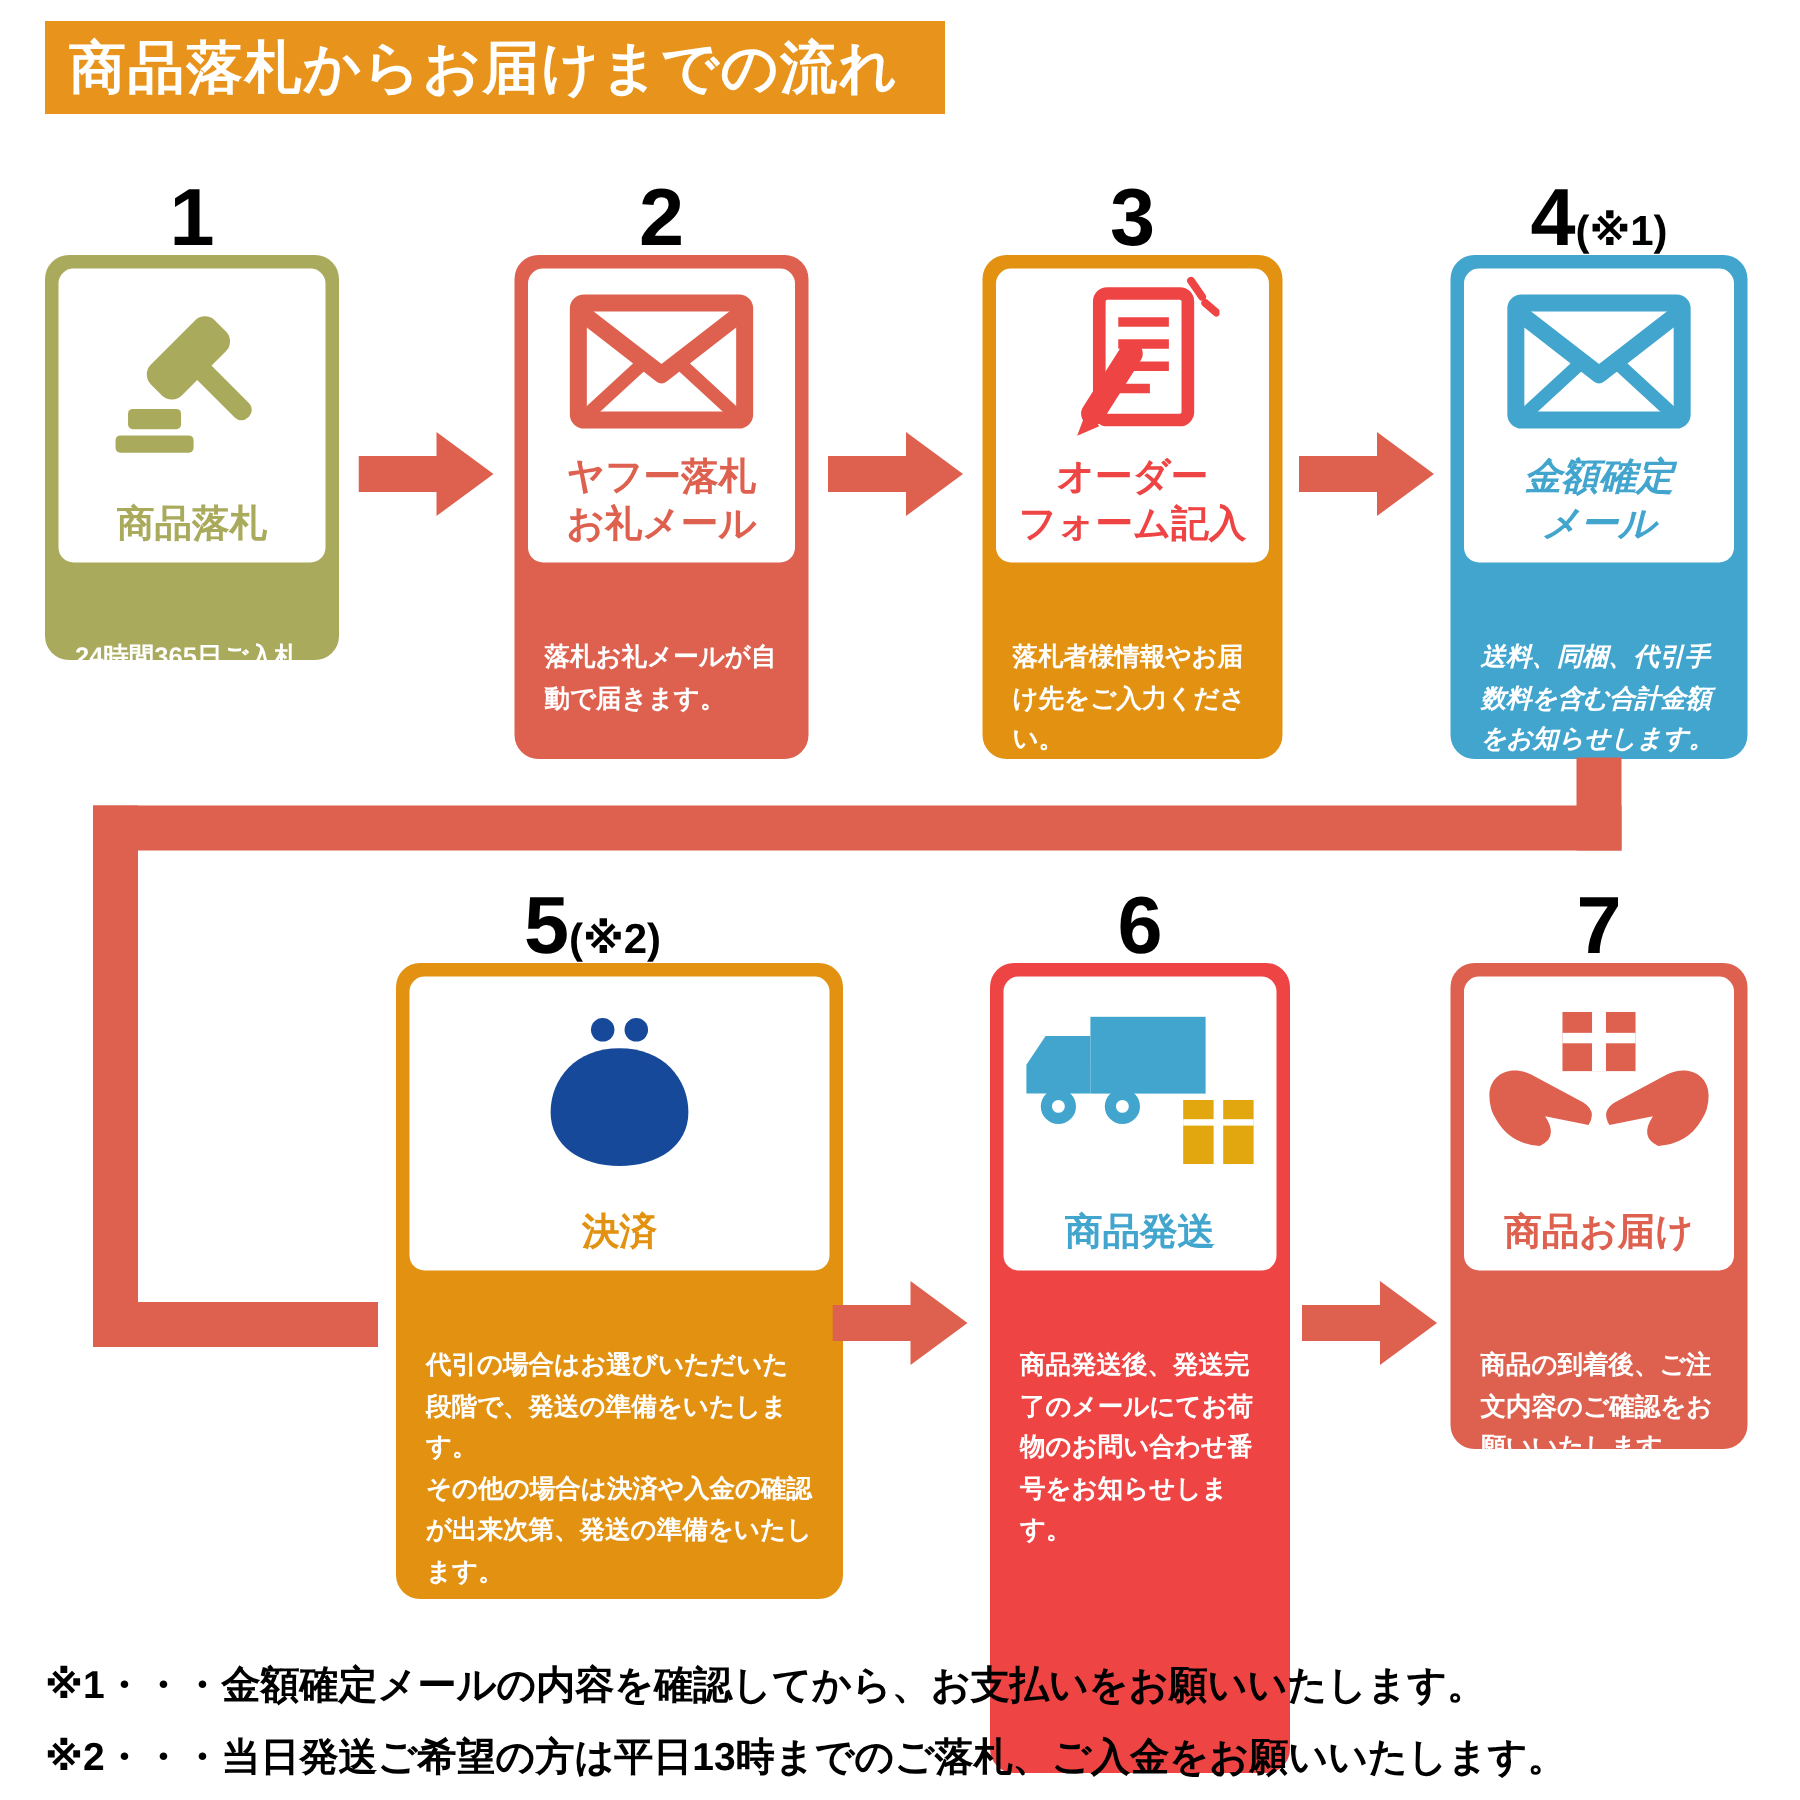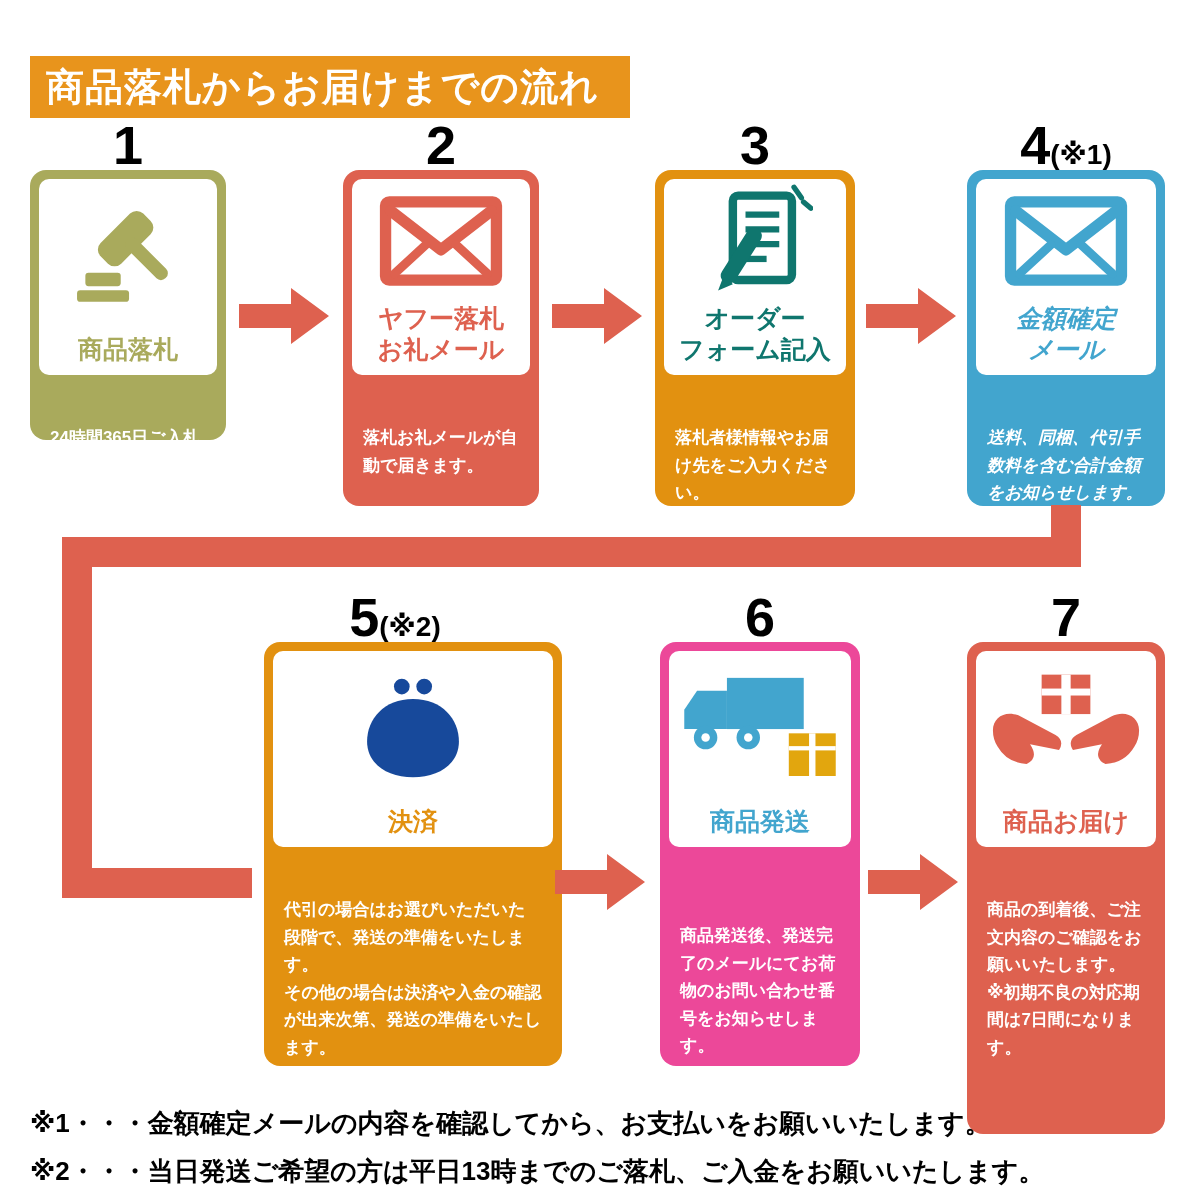--- a/index.html
+++ b/index.html
@@ -5,21 +5,21 @@
   html,body { margin:0; padding:0; background:#ffffff; }
   .canvas {
     position:relative; width:1200px; height:1200px; background:#ffffff;
     font-family:"Liberation Sans","DejaVu Sans",sans-serif; overflow:hidden;
     color:#000;
   }
   .abs { position:absolute; box-sizing:border-box; }
 
   .header-banner {
     display:flex; align-items:center; padding-left:16px;
-    color:#ffffff; font-size:38px; font-weight:bold; letter-spacing:1px;margin-top:42px;
+    color:#ffffff; font-size:38px; font-weight:bold; letter-spacing:1px;
   }
 
   .step-num {
     text-align:center; font-size:54px; font-weight:bold; line-height:1; color:#000;
     white-space:nowrap;
   }
   .step-num .note { font-size:28px; font-weight:bold; }
 
   .step-box {
     border-radius:16px; padding:9px; display:flex; flex-direction:column;
@@ -84,21 +84,21 @@
           <path d="M87 63 L62 40" stroke-width="7" stroke-linecap="round"></path>
         </svg>
       </div>
       <div class="step-title">ヤフー落札
 お礼メール</div>
     </div>
     <div class="step-desc">落札お礼メールが自動で届きます。</div>
   </div>
 
   <div class="abs step-box" style="left: 655px; top: 170px; width: 200px; height: 336px; background-color: rgb(226, 145, 16);">
-    <div class="panel" style="color: #0f766e;">
+    <div class="panel" style="color: #ef4444;">
       <div class="icon-wrap">
         <svg width="116" height="116" viewBox="0 0 110 110" fill="none" stroke="currentColor">
           <rect x="34" y="12" width="56" height="80" rx="5" stroke-width="8"></rect>
           <line x1="46" y1="30" x2="78" y2="30" stroke-width="6"></line>
           <line x1="46" y1="44" x2="78" y2="44" stroke-width="6"></line>
           <line x1="46" y1="58" x2="78" y2="58" stroke-width="6"></line>
           <line x1="46" y1="72" x2="66" y2="72" stroke-width="6"></line>
           <path d="M30 88 L54 50" stroke-width="15" stroke-linecap="round"></path>
           <polygon points="20,102 34,96 26,86" fill="currentColor" stroke="none"></polygon>
           <line x1="92" y1="4" x2="99" y2="14" stroke-width="5" stroke-linecap="round"></line>
@@ -160,21 +160,21 @@
           <circle cx="60" cy="13" r="7"></circle>
           <path d="M50 24 C 24 24 9 42 9 62 C 9 82 27 94 50 94 C 73 94 91 82 91 62 C 91 42 76 24 50 24 Z"></path>
         </svg>
       </div>
       <div class="step-title">決済</div>
     </div>
     <div class="step-desc">代引の場合はお選びいただいた段階で、発送の準備をいたします。
 その他の場合は決済や入金の確認が出来次第、発送の準備をいたします。</div>
   </div>
 
-  <div class="abs step-box" style="left: 660px; top: 642px; width: 200px; height: 424px; background-color: #ec4899; gap: 26px;">
+  <div class="abs step-box" style="left: 660px; top: 642px; width: 200px; height: 540px; background-color: #ef4444;">
     <div class="panel" style="color: rgb(66, 165, 206);">
       <div class="icon-wrap">
         <svg width="160" height="118" viewBox="0 0 150 110">
           <g fill="currentColor">
             <rect x="44" y="8" width="72" height="48"></rect>
             <path d="M44 20 L16 20 L4 38 L4 56 L44 56 Z"></path>
             <circle cx="24" cy="64" r="11"></circle>
             <circle cx="64" cy="64" r="11"></circle>
             <circle cx="24" cy="64" r="4" fill="#ffffff"></circle>
             <circle cx="64" cy="64" r="4" fill="#ffffff"></circle>
@@ -184,21 +184,21 @@
             <rect x="121" y="60" width="6" height="40" fill="#ffffff"></rect>
             <rect x="102" y="72" width="44" height="4" fill="#ffffff"></rect>
           </g>
         </svg>
       </div>
       <div class="step-title">商品発送</div>
     </div>
     <div class="step-desc">商品発送後、発送完了のメールにてお荷物のお問い合わせ番号をお知らせします。</div>
   </div>
 
-  <div class="abs step-box" style="left: 967px; top: 642px; width: 198px; height: 492px; background-color: rgb(222, 97, 79);">
+  <div class="abs step-box" style="left: 967px; top: 642px; width: 198px; height: 324px; background-color: rgb(222, 97, 79);">
     <div class="panel" style="color: rgb(222, 97, 79);">
       <div class="icon-wrap">
         <svg width="152" height="116" viewBox="0 0 130 100" fill="currentColor">
           <rect x="44" y="4" width="42" height="34"></rect>
           <rect x="61" y="4" width="8" height="34" fill="#ffffff"></rect>
           <rect x="44" y="16" width="42" height="6" fill="#ffffff"></rect>
           <path d="M2 52 C 2 40 14 34 26 40 L 56 56 Q 64 61 59 69 L 34 64 Q 42 76 31 81 Q 14 80 6 66 Q 2 60 2 52 Z"></path>
           <path d="M128 52 C 128 40 116 34 104 40 L 74 56 Q 66 61 71 69 L 96 64 Q 88 76 99 81 Q 116 80 124 66 Q 128 60 128 52 Z"></path>
         </svg>
       </div>

